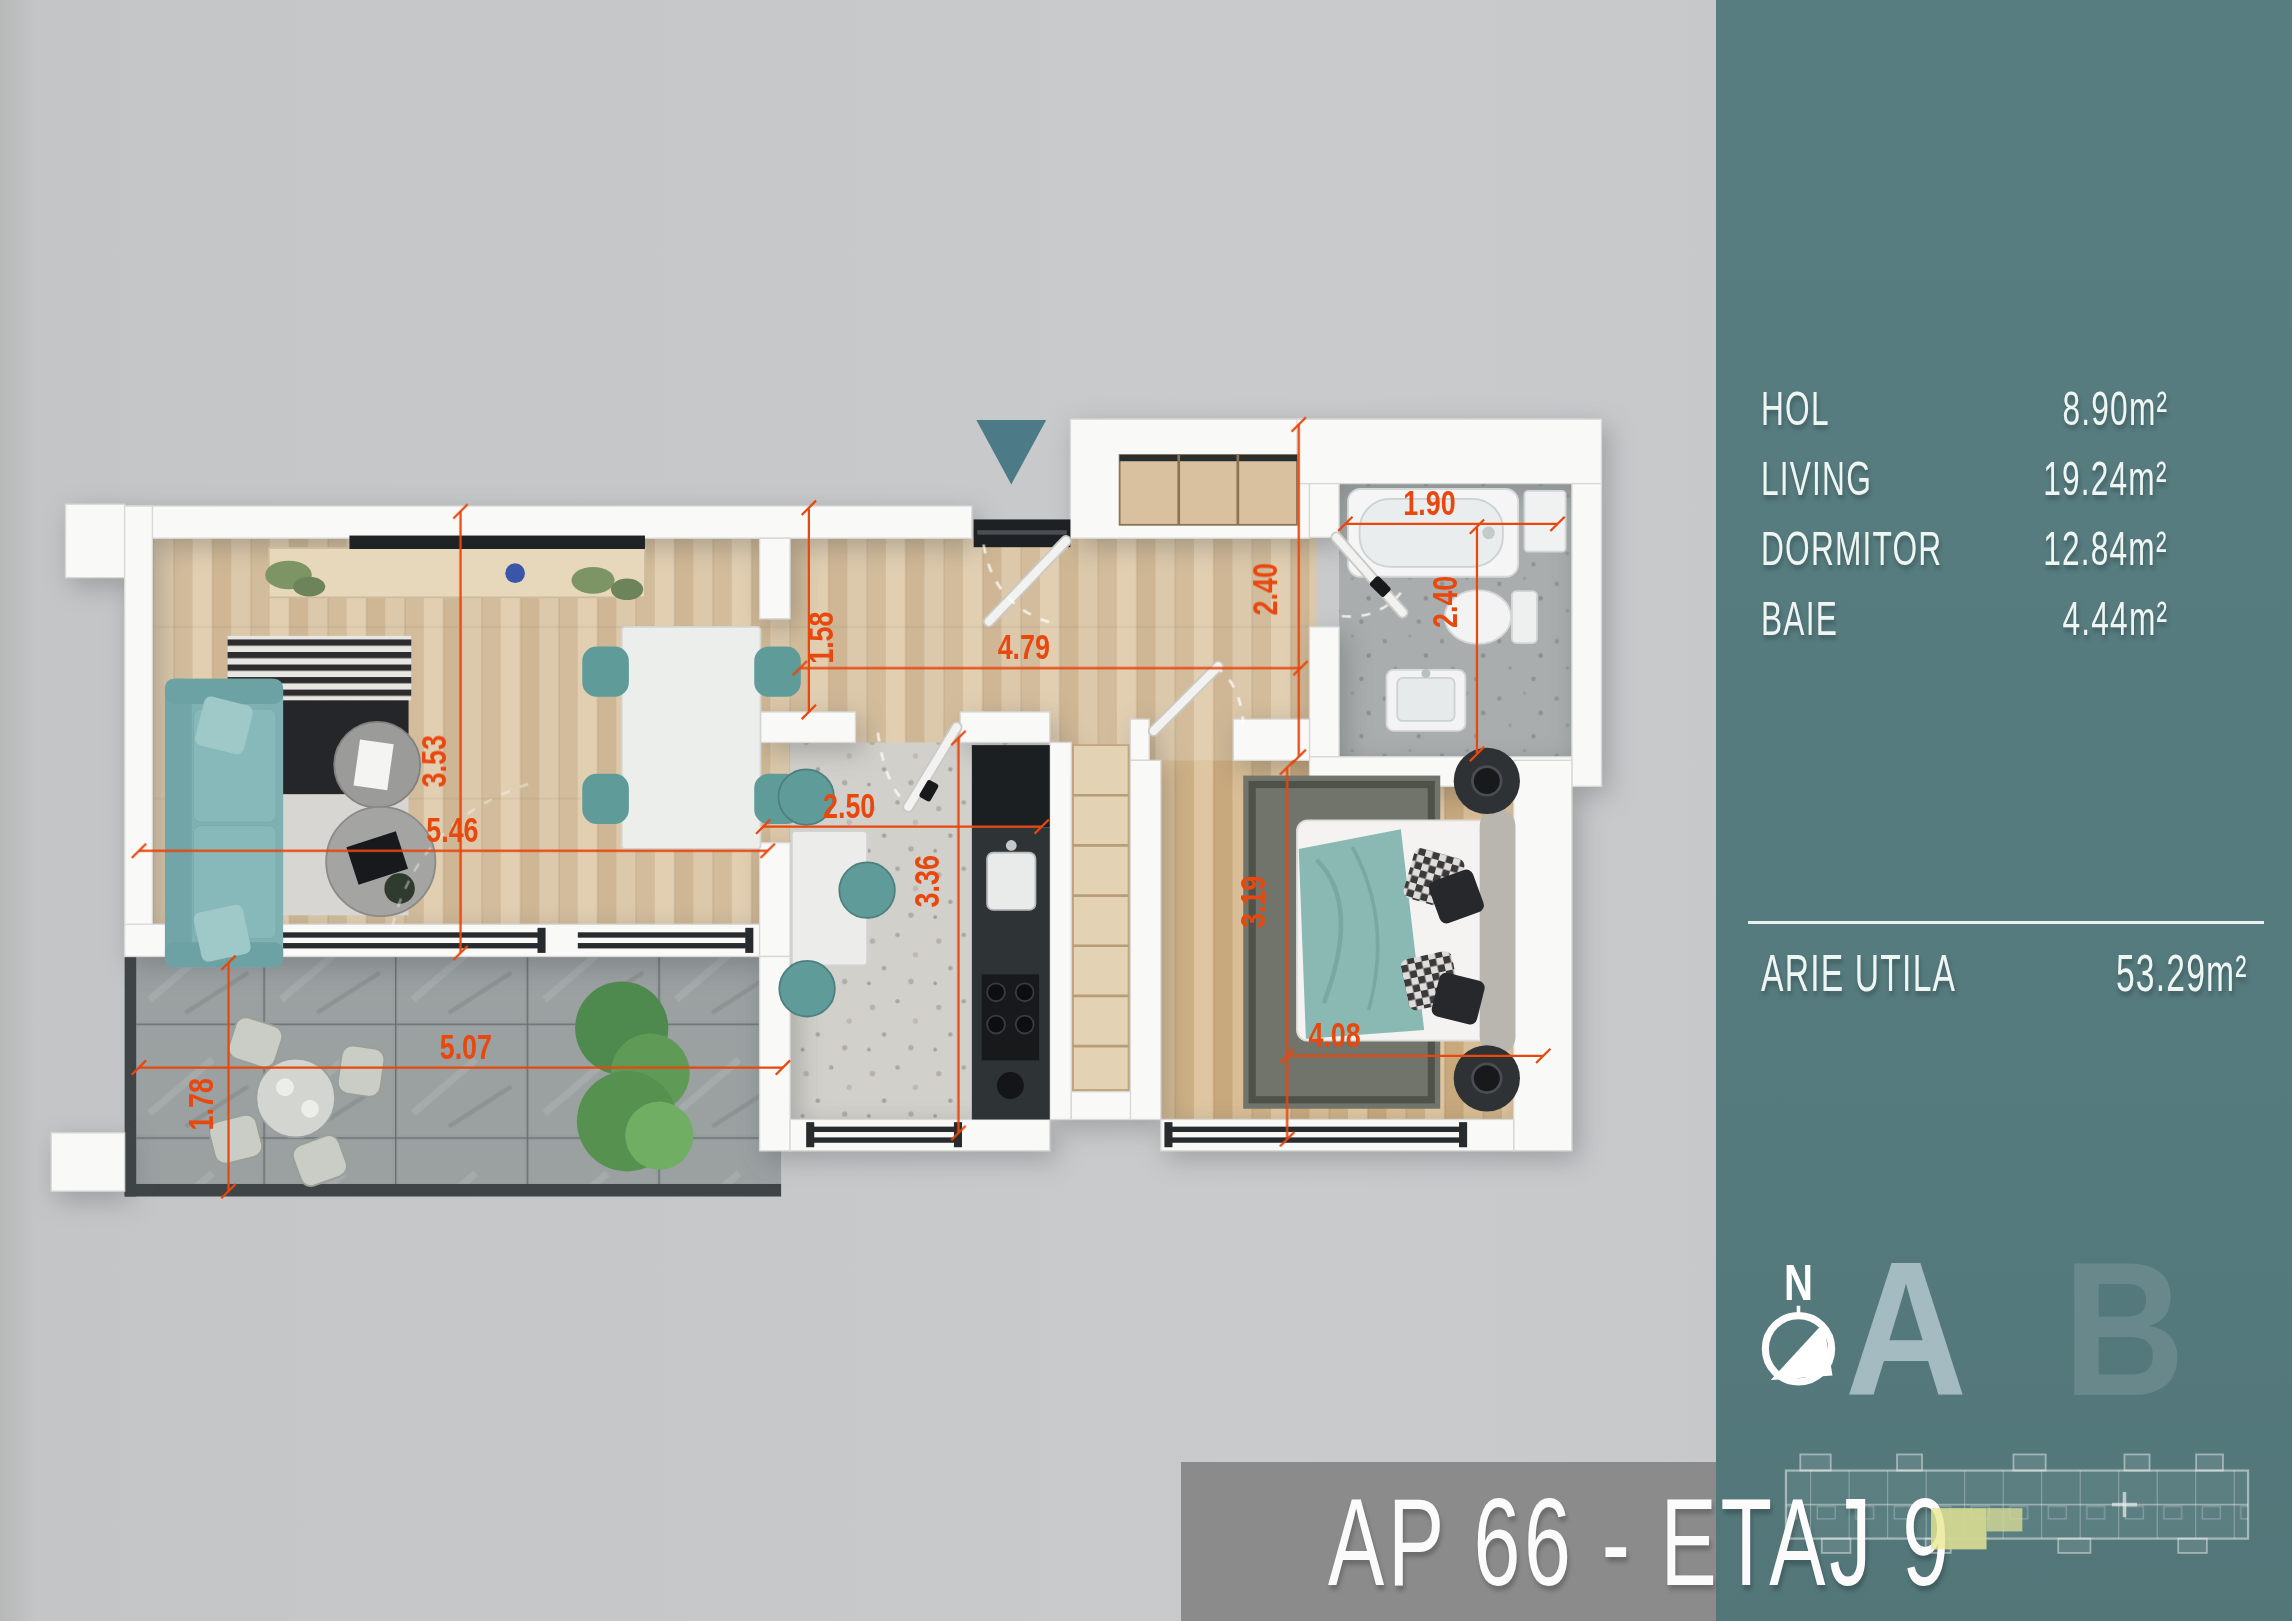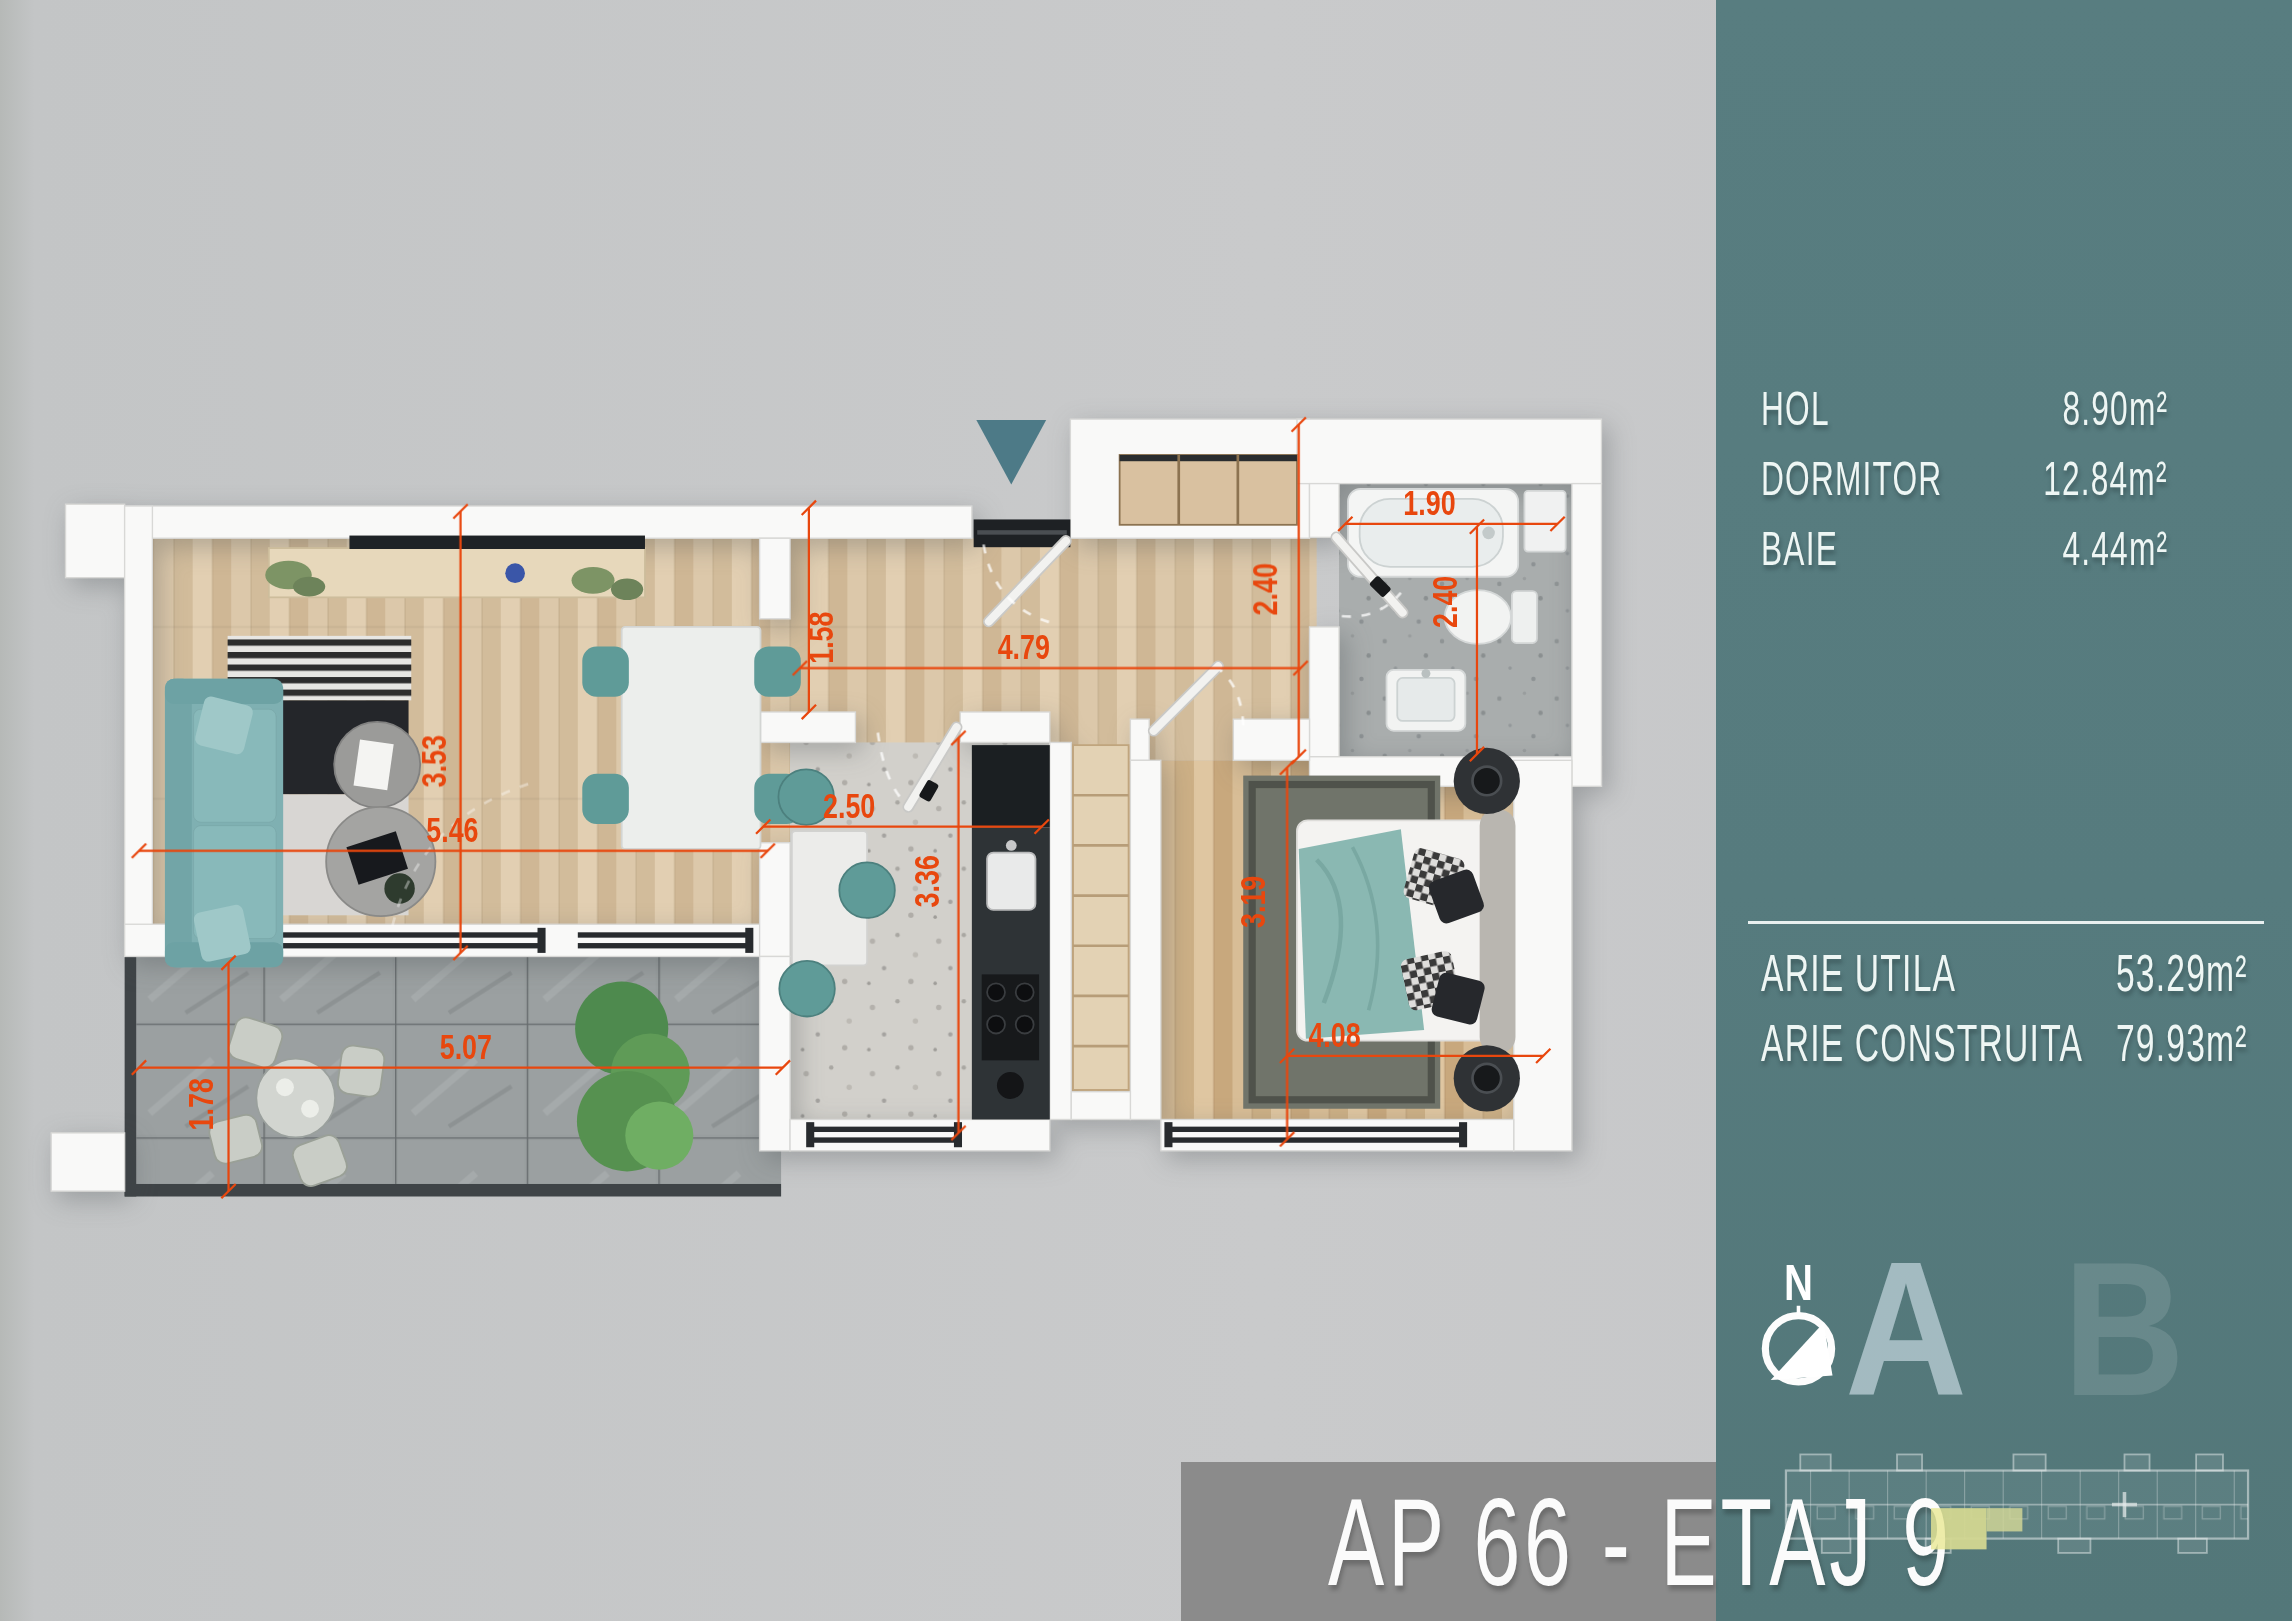--- a/index.html
+++ b/index.html
@@ -59,39 +59,39 @@
 
 <div class="stage">
 
   <div class="sidebar">
     <div class="rooms">
       <div class="srow">
         <span class="lbl">HOL</span>
         <span class="val">8.90m²</span>
       </div>
       <div class="srow">
+        <span class="lbl">LIVING</span>
+        <span class="val">19.24m²</span>
+      </div>
+      <div class="srow">
         <span class="lbl">DORMITOR</span>
         <span class="val">12.84m²</span>
       </div>
       <div class="srow">
         <span class="lbl">BAIE</span>
         <span class="val">4.44m²</span>
       </div>
     </div>
 
     <div class="sep"></div>
 
     <div class="totals">
       <div class="srow">
         <span class="lbl">ARIE UTILA</span>
         <span class="val">53.29m²</span>
-      </div>
-      <div class="srow">
-        <span class="lbl">ARIE CONSTRUITA</span>
-        <span class="val">79.93m²</span>
       </div>
     </div>
   </div>
 
   <div class="letterA">A</div>
   <div class="letterB">B</div>
 
   <div class="titlebar">
     <span class="txt">AP 66 - ETAJ 9</span>
   </div>

